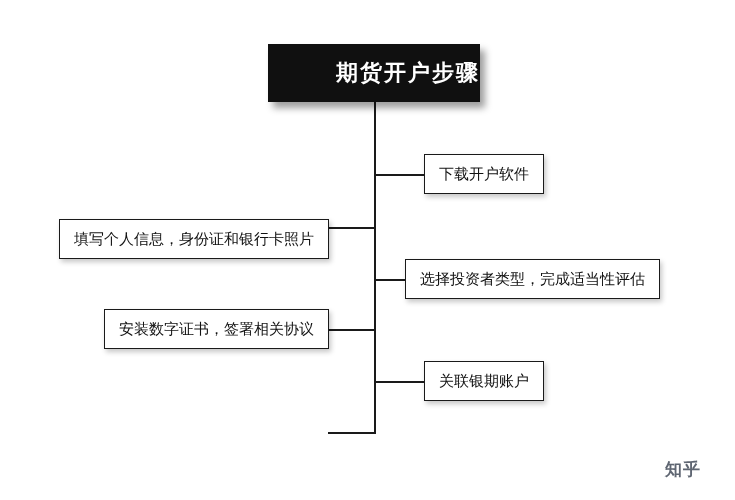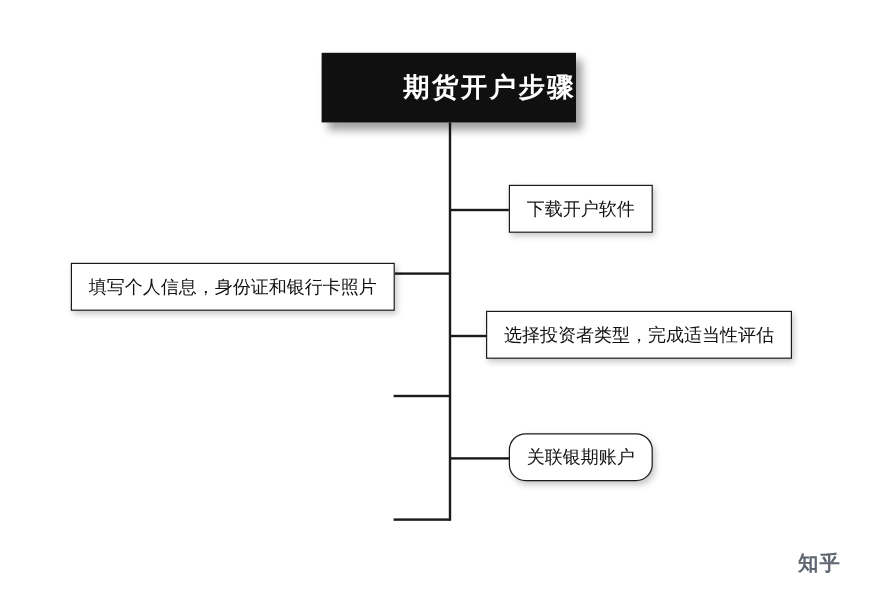--- a/index.html
+++ b/index.html
@@ -61,21 +61,21 @@
     padding: 16px 14px;
     font-size: 15px;
     color: #111111;
     white-space: nowrap;
     box-shadow: 2px 3px 5px rgba(0,0,0,0.22);
     box-sizing: border-box;
     z-index: 2;
   }
   .n-r1 { left: 424px; top: 154px; }
   .n-r2 { left: 405px; top: 259px; }
-  .n-r3 { left: 424px; top: 361px; border-radius: 14px; }
+  .n-r3 { left: 424px; top: 361px; }
   .n-l1 { right: 406px; top: 219px; }
   .n-l2 { right: 406px; top: 309px; }
   .n-l3 { right: 406px; top: 412px; }
 
   
   .watermark {
     position: absolute;
     right: 34px;
     bottom: 19px;
     display: flex;
@@ -117,18 +117,21 @@
   <div class="node n-r2">
     <span>选择投资者类型，完成适当性评估</span>
   </div>
   <div class="node n-r3">
     <span>关联银期账户</span>
   </div>
 
   <div class="node n-l1">
     <span>填写个人信息，身份证和银行卡照片</span>
   </div>
+  <div class="node n-l2">
+    <span>安装数字证书，签署相关协议</span>
+  </div>
 
   <div class="watermark">
     <span class="wm-brand">知乎</span>
   </div>
 
 </div>
 
 </body></html>

